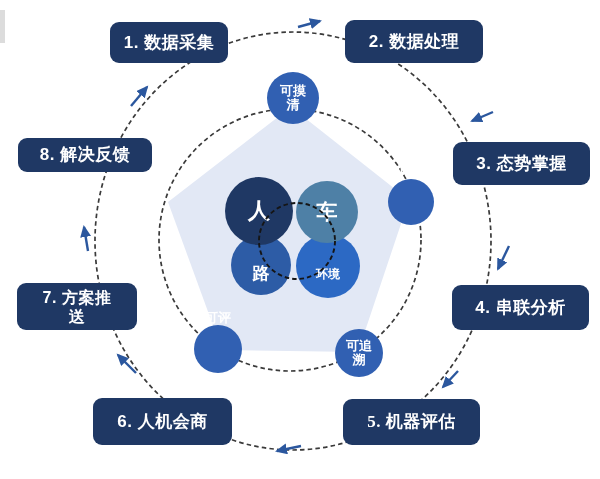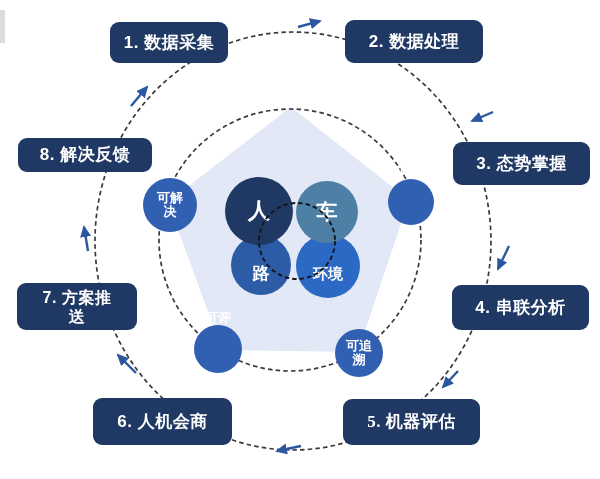--- a/index.html
+++ b/index.html
@@ -12,21 +12,21 @@
   .svg-front{z-index:3;pointer-events:none;}
 
   
   .core{
     position:absolute;border-radius:50%;display:flex;align-items:center;justify-content:center;
     color:#ffffff;font-weight:bold;z-index:2;text-align:center;
   }
   .core-person{left:225px;top:177px;width:68px;height:68px;background:#1F3864;font-size:22px;}
   .core-vehicle{left:296px;top:181px;width:62px;height:62px;background:#4E80A6;font-size:21px;}
   .core-road{left:231px;top:235px;width:60px;height:60px;background:#2D5CA6;font-size:17px;}
-  .core-env{left:296px;top:234px;width:64px;height:64px;background:#2C69C4;font-size:15px;}
+  .core-env{left:296px;top:234px;width:64px;height:64px;background:#2C69C4;font-size:12px;}
   .label-low{padding-top:16px;box-sizing:border-box;}
 
   
   .cap{
     position:absolute;border-radius:50%;background:#3160B2;color:#ffffff;z-index:4;
     display:flex;flex-direction:column;align-items:center;justify-content:center;
     font-size:13px;font-weight:bold;line-height:14px;text-align:center;
   }
   .cap-knowable{left:267px;top:72px;width:52px;height:52px;}
   .cap-analyzable{left:388px;top:179px;width:46px;height:46px;font-size:12px;line-height:13px;gap:48px;}
@@ -89,35 +89,35 @@
       <line x1="493" y1="112" x2="472" y2="121" marker-end="url(#ah)"></line>
       <line x1="509" y1="246" x2="498" y2="269" marker-end="url(#ah)"></line>
       <line x1="458" y1="371" x2="443" y2="387" marker-end="url(#ah)"></line>
       <line x1="301" y1="446" x2="277" y2="451" marker-end="url(#ah)"></line>
       <line x1="136" y1="373" x2="118" y2="355" marker-end="url(#ah)"></line>
       <line x1="88" y1="251" x2="84" y2="227" marker-end="url(#ah)"></line>
       <line x1="131" y1="106" x2="147" y2="87" marker-end="url(#ah)"></line>
     </g>
   </svg>
 
+  <div class="cap cap-knowable">
+    <span>可摸</span>
+    <span>清</span>
+  </div>
   <div class="cap cap-analyzable">
     <span>可分</span>
     <span>析</span>
   </div>
   <div class="cap cap-traceable">
     <span>可追</span>
     <span>溯</span>
   </div>
   <div class="cap cap-assessable">
     <span>可评</span>
     <span>估</span>
-  </div>
-  <div class="cap cap-solvable">
-    <span>可解</span>
-    <span>决</span>
   </div>
 
   <div class="step step-1">
     <span>1. 数据采集</span>
   </div>
   <div class="step step-2">
     <span>2. 数据处理</span>
   </div>
   <div class="step step-3">
     <span>3. 态势掌握</span>

